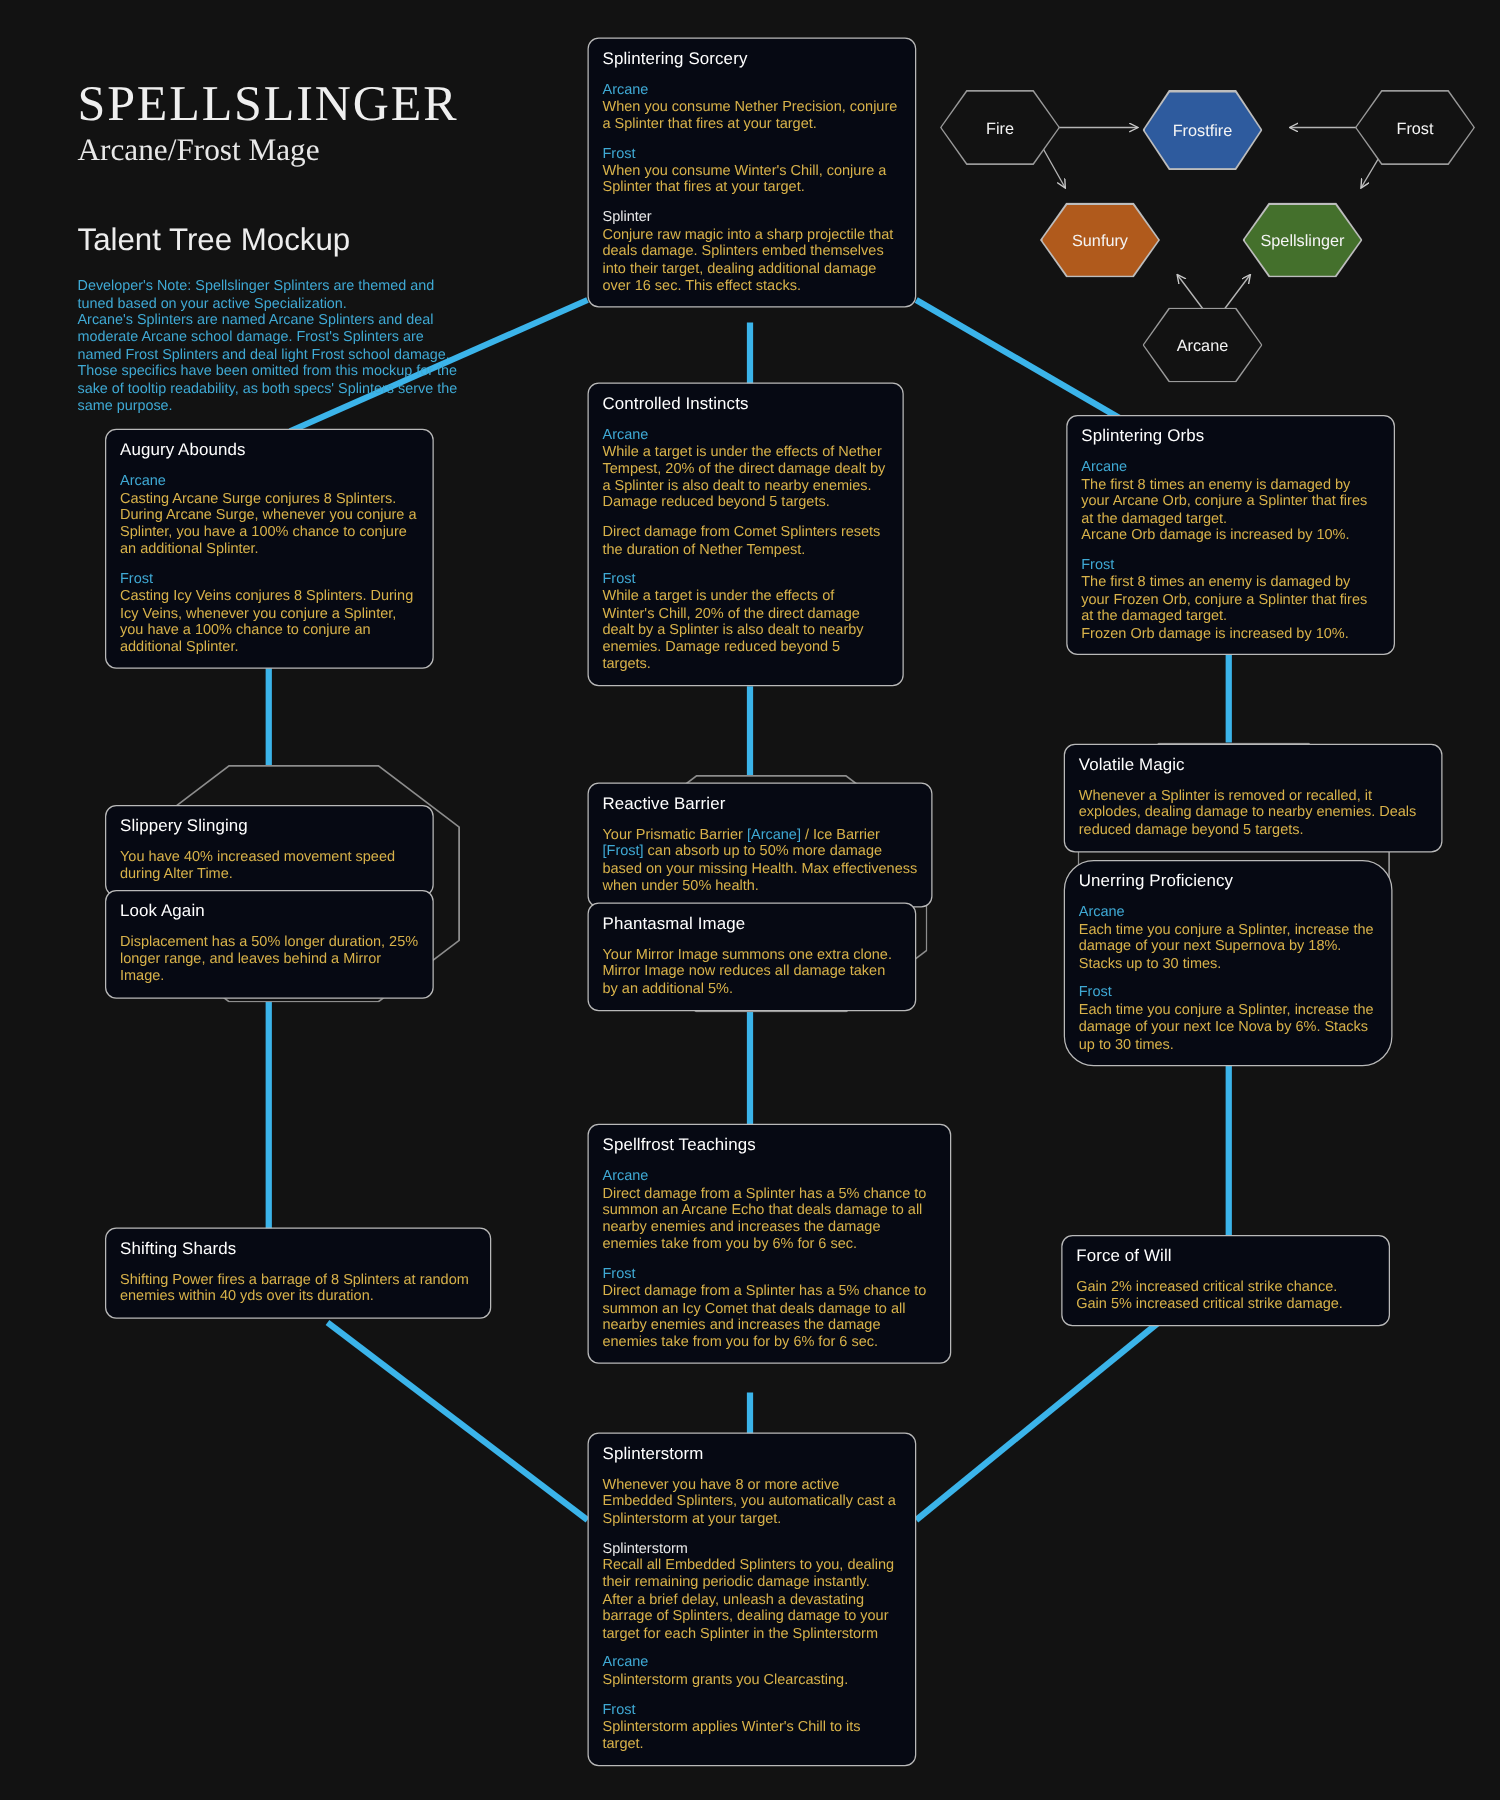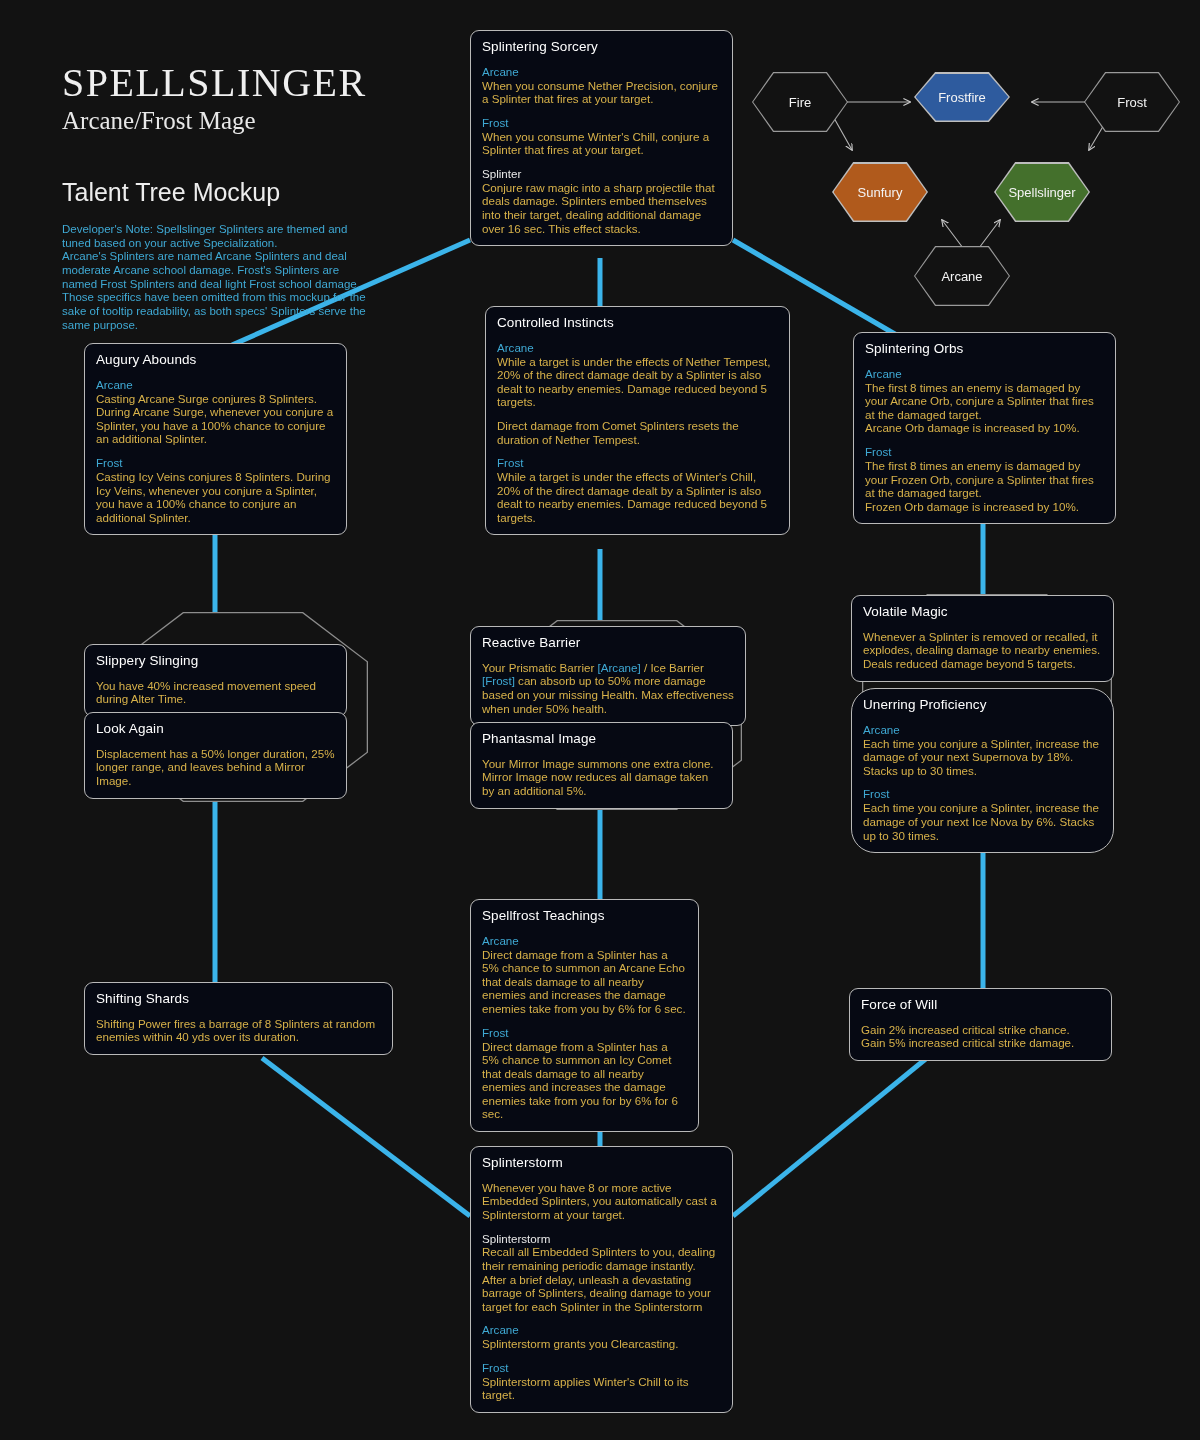--- a/index.html
+++ b/index.html
@@ -142,21 +142,21 @@
         <line x1="232" y1="190" x2="256" y2="158"></line>
       </g>
     </svg>
 
     <div class="hex hex-empty" style="left:8px;top:10px;width:96px;height:60px;">
       <div class="hexshape"></div>
         <div class="hexinner"></div>
       <span class="hexlabel">Fire</span>
     </div>
 
-    <div class="hex hex-fill" style="left:170px;top:10px;width:96px;height:50px;">
+    <div class="hex hex-fill" style="left:170px;top:10px;width:96px;height:64px;">
       <div class="hexshape"></div>
         <div class="hexinner" style="background:#2e5b9e;"></div>
       <span class="hexlabel">Frostfire</span>
     </div>
 
     <div class="hex hex-empty" style="left:340px;top:10px;width:96px;height:60px;">
       <div class="hexshape"></div>
         <div class="hexinner"></div>
       <span class="hexlabel">Frost</span>
     </div>
@@ -211,21 +211,21 @@
     <div class="tname">Augury Abounds</div>
     <div>
         <p class="spec">Arcane</p>
         <p>Casting Arcane Surge conjures 8 Splinters. During Arcane Surge, whenever you conjure a Splinter, you have a 100% chance to conjure an additional Splinter.</p>
         <div class="gap"></div>
         <p class="spec">Frost</p>
         <p>Casting Icy Veins conjures 8 Splinters. During Icy Veins, whenever you conjure a Splinter, you have a 100% chance to conjure an additional Splinter.</p>
       </div>
   </div>
 
-  <div class="tip" style="left:470px;top:306px;width:305px;margin-left:15px;">
+  <div class="tip" style="left:470px;top:306px;width:253px;">
     <div class="tname">Controlled Instincts</div>
     <div>
         <p class="spec">Arcane</p>
         <p>While a target is under the effects of Nether Tempest, 20% of the direct damage dealt by a Splinter is also dealt to nearby enemies. Damage reduced beyond 5 targets.</p>
         <div class="gap"></div>
         <p>Direct damage from Comet Splinters resets the duration of Nether Tempest.</p>
         <div class="gap"></div>
         <p class="spec">Frost</p>
         <p>While a target is under the effects of Winter's Chill, 20% of the direct damage dealt by a Splinter is also dealt to nearby enemies. Damage reduced beyond 5 targets.</p>
       </div>
@@ -264,39 +264,39 @@
   </div>
 
   <div class="tip" style="left:470px;top:722px;width:263px;">
     <div class="tname">Phantasmal Image</div>
     <div>
         <p>Your Mirror Image summons one extra clone.</p>
         <p>Mirror Image now reduces all damage taken by an additional 5%.</p>
       </div>
   </div>
 
-  <div class="tip" style="left:851px;top:595px;width:263px;">
+  <div class="tip" style="left:851px;top:595px;width:303px;">
     <div class="tname">Volatile Magic</div>
     <div>
         <p>Whenever a Splinter is removed or recalled, it explodes, dealing damage to nearby enemies. Deals reduced damage beyond 5 targets.</p>
       </div>
   </div>
 
   <div class="tip" style="left:851px;top:688px;width:263px;border-radius:24px;">
     <div class="tname">Unerring Proficiency</div>
     <div>
         <p class="spec">Arcane</p>
         <p>Each time you conjure a Splinter, increase the damage of your next Supernova by 18%. Stacks up to 30 times.</p>
         <div class="gap"></div>
         <p class="spec">Frost</p>
         <p>Each time you conjure a Splinter, increase the damage of your next Ice Nova by 6%. Stacks up to 30 times.</p>
       </div>
   </div>
 
-  <div class="tip" style="left:470px;top:899px;width:229px;">
+  <div class="tip" style="left:470px;top:899px;width:291px;">
     <div class="tname">Spellfrost Teachings</div>
     <div>
         <p class="spec">Arcane</p>
         <p>Direct damage from a Splinter has a 5% chance to summon an Arcane Echo that deals damage to all nearby enemies and increases the damage enemies take from you by 6% for 6 sec.</p>
         <div class="gap"></div>
         <p class="spec">Frost</p>
         <p>Direct damage from a Splinter has a 5% chance to summon an Icy Comet that deals damage to all nearby enemies and increases the damage enemies take from you for by 6% for 6 sec.</p>
       </div>
   </div>
 

